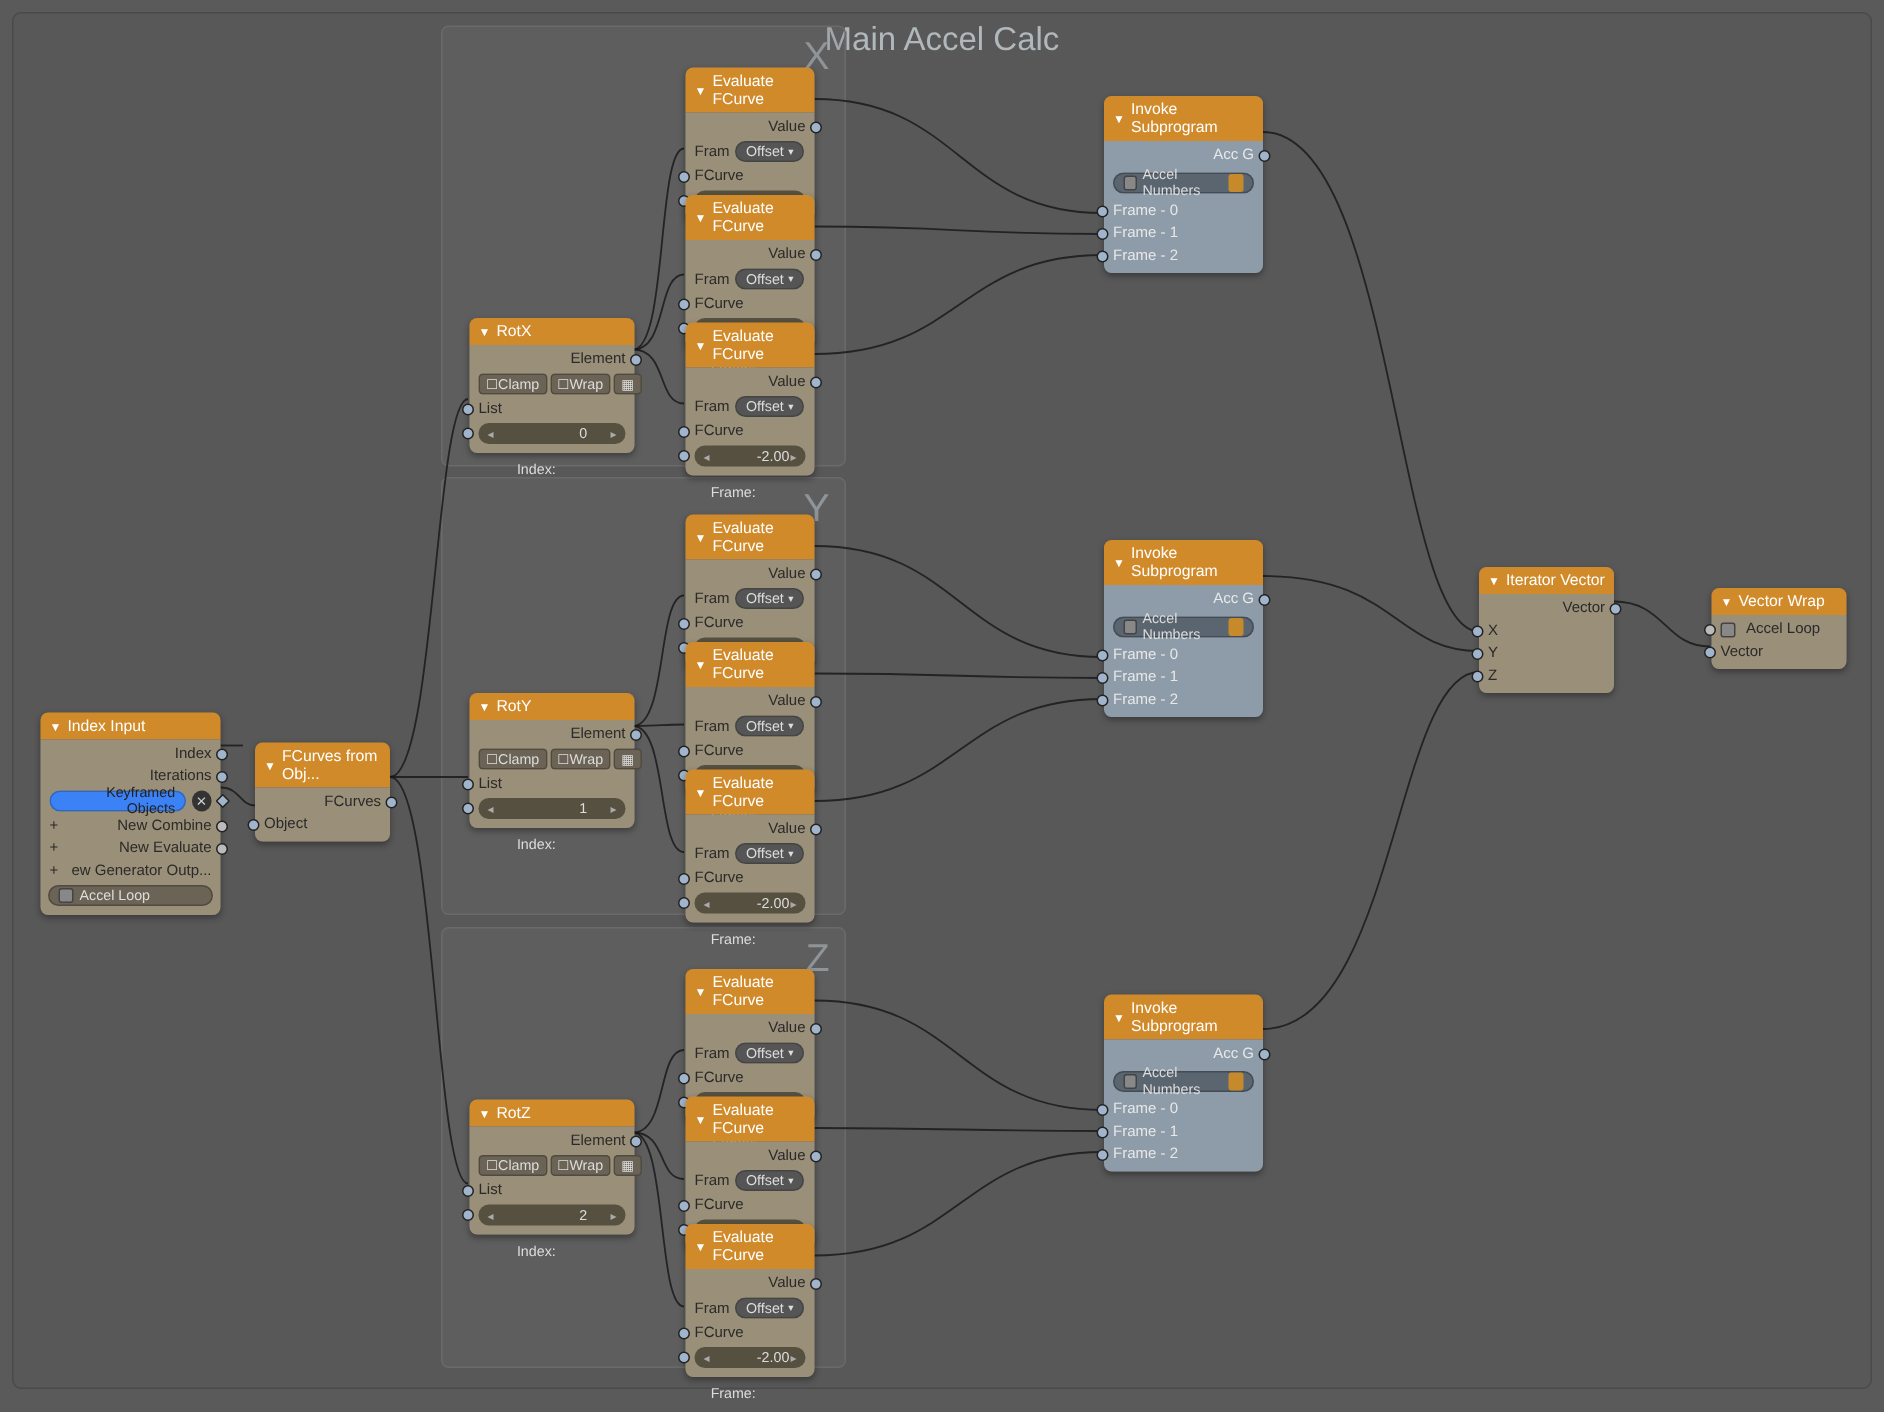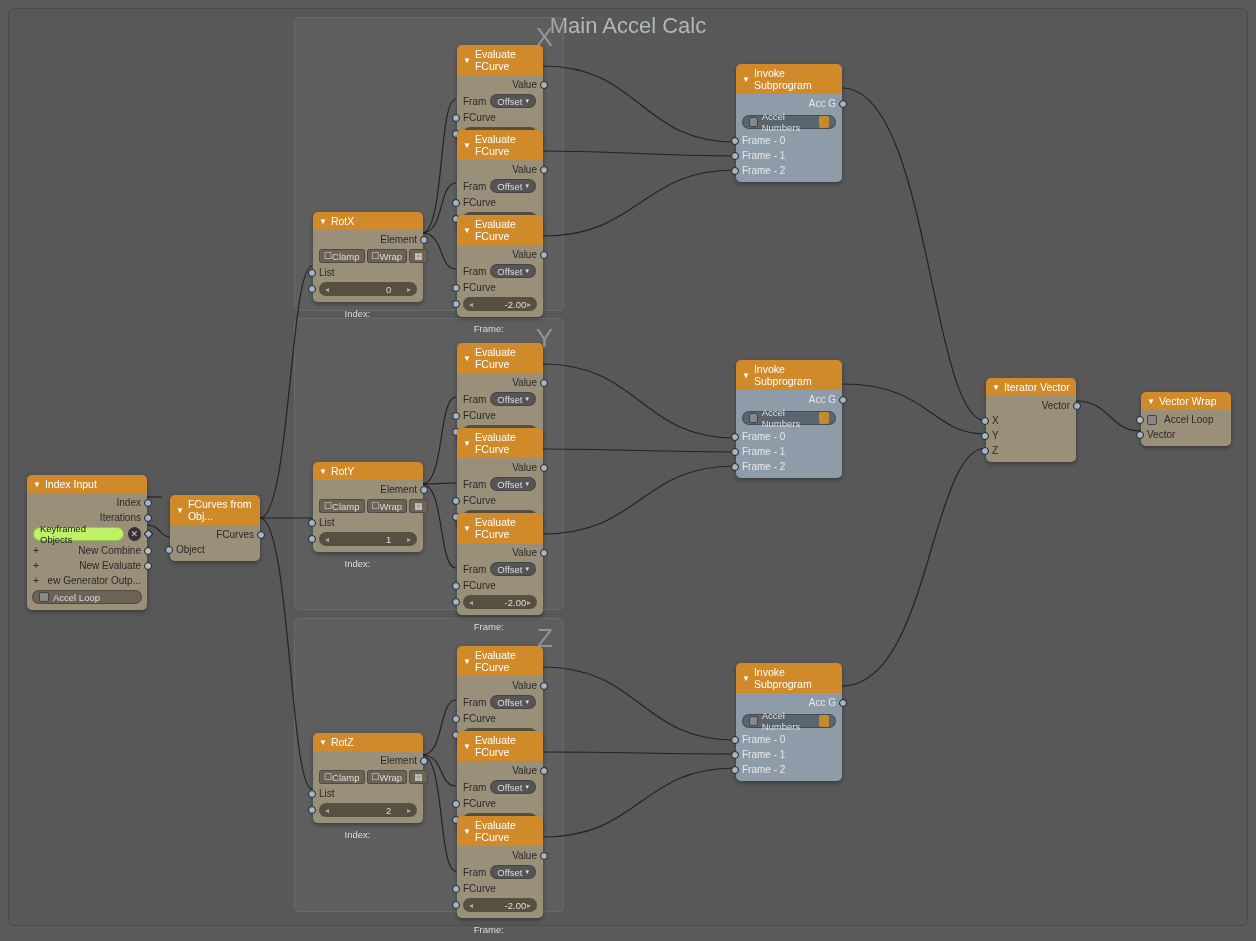--- a/index.html
+++ b/index.html
@@ -36,20 +36,21 @@
   .node-body.blue { background: #8d9ca8; }
   .row { padding: 2px 6px; display:flex; align-items:center; gap:4px; position:relative; min-height:14px;}
   .row.right { justify-content: flex-end; }
   .row-label { color: #2a2a2a; font-size: 10px; }
   .row-label.light { color: #e8e8e8; }
   
   .pill {
     background: #6b6355; color: #ddd; border-radius: 8px; padding: 1px 6px;
     font-size: 9.5px; display:inline-flex; align-items:center; gap:3px; height:14px;
     border: 1px solid rgba(0,0,0,.2);
+    text-align: right;
   }
   .pill.dark { background: #555; }
   .btn-group { display:flex; gap:2px; }
   .btn-small {
     background: #6b6355; border: 1px solid rgba(0,0,0,.25); border-radius: 3px;
     padding: 0 4px; font-size: 9.5px; color: #ddd; height: 14px; display:inline-flex;align-items:center;
   }
   .btn-small .icon { font-size: 9px; }
   .field-row { background: #55503f; margin: 0 5px; border-radius: 8px; padding:1px 6px;display:flex;justify-content:space-between;align-items:center;height:14px;}
   .field-row .arrow { color:#aaa; font-size:8px;}
@@ -137,21 +138,21 @@
     <div class="node-body">
       <div class="row right">
           <span class="row-label">Index</span>
           <span class="sock out"></span>
         </div>
       <div class="row right">
           <span class="row-label">Iterations</span>
           <span class="sock out"></span>
         </div>
       <div class="row" style="justify-content:space-between;">
-        <span class="pill light" style="background:#bef264;color:#222;">Keyframed Objects</span>
+        <span class="pill light" style="background:#3b82f6;color:#222;">Keyframed Objects</span>
         <span class="x-btn">✕</span>
         <span class="sock out dia"></span>
       </div>
       <div class="row right">
           <span class="row-label" style="margin-right:auto">+</span>
           <span class="row-label">New Combine</span>
           <span class="sock out grey"></span>
         </div>
       <div class="row right">
           <span class="row-label" style="margin-right:auto">+</span>

